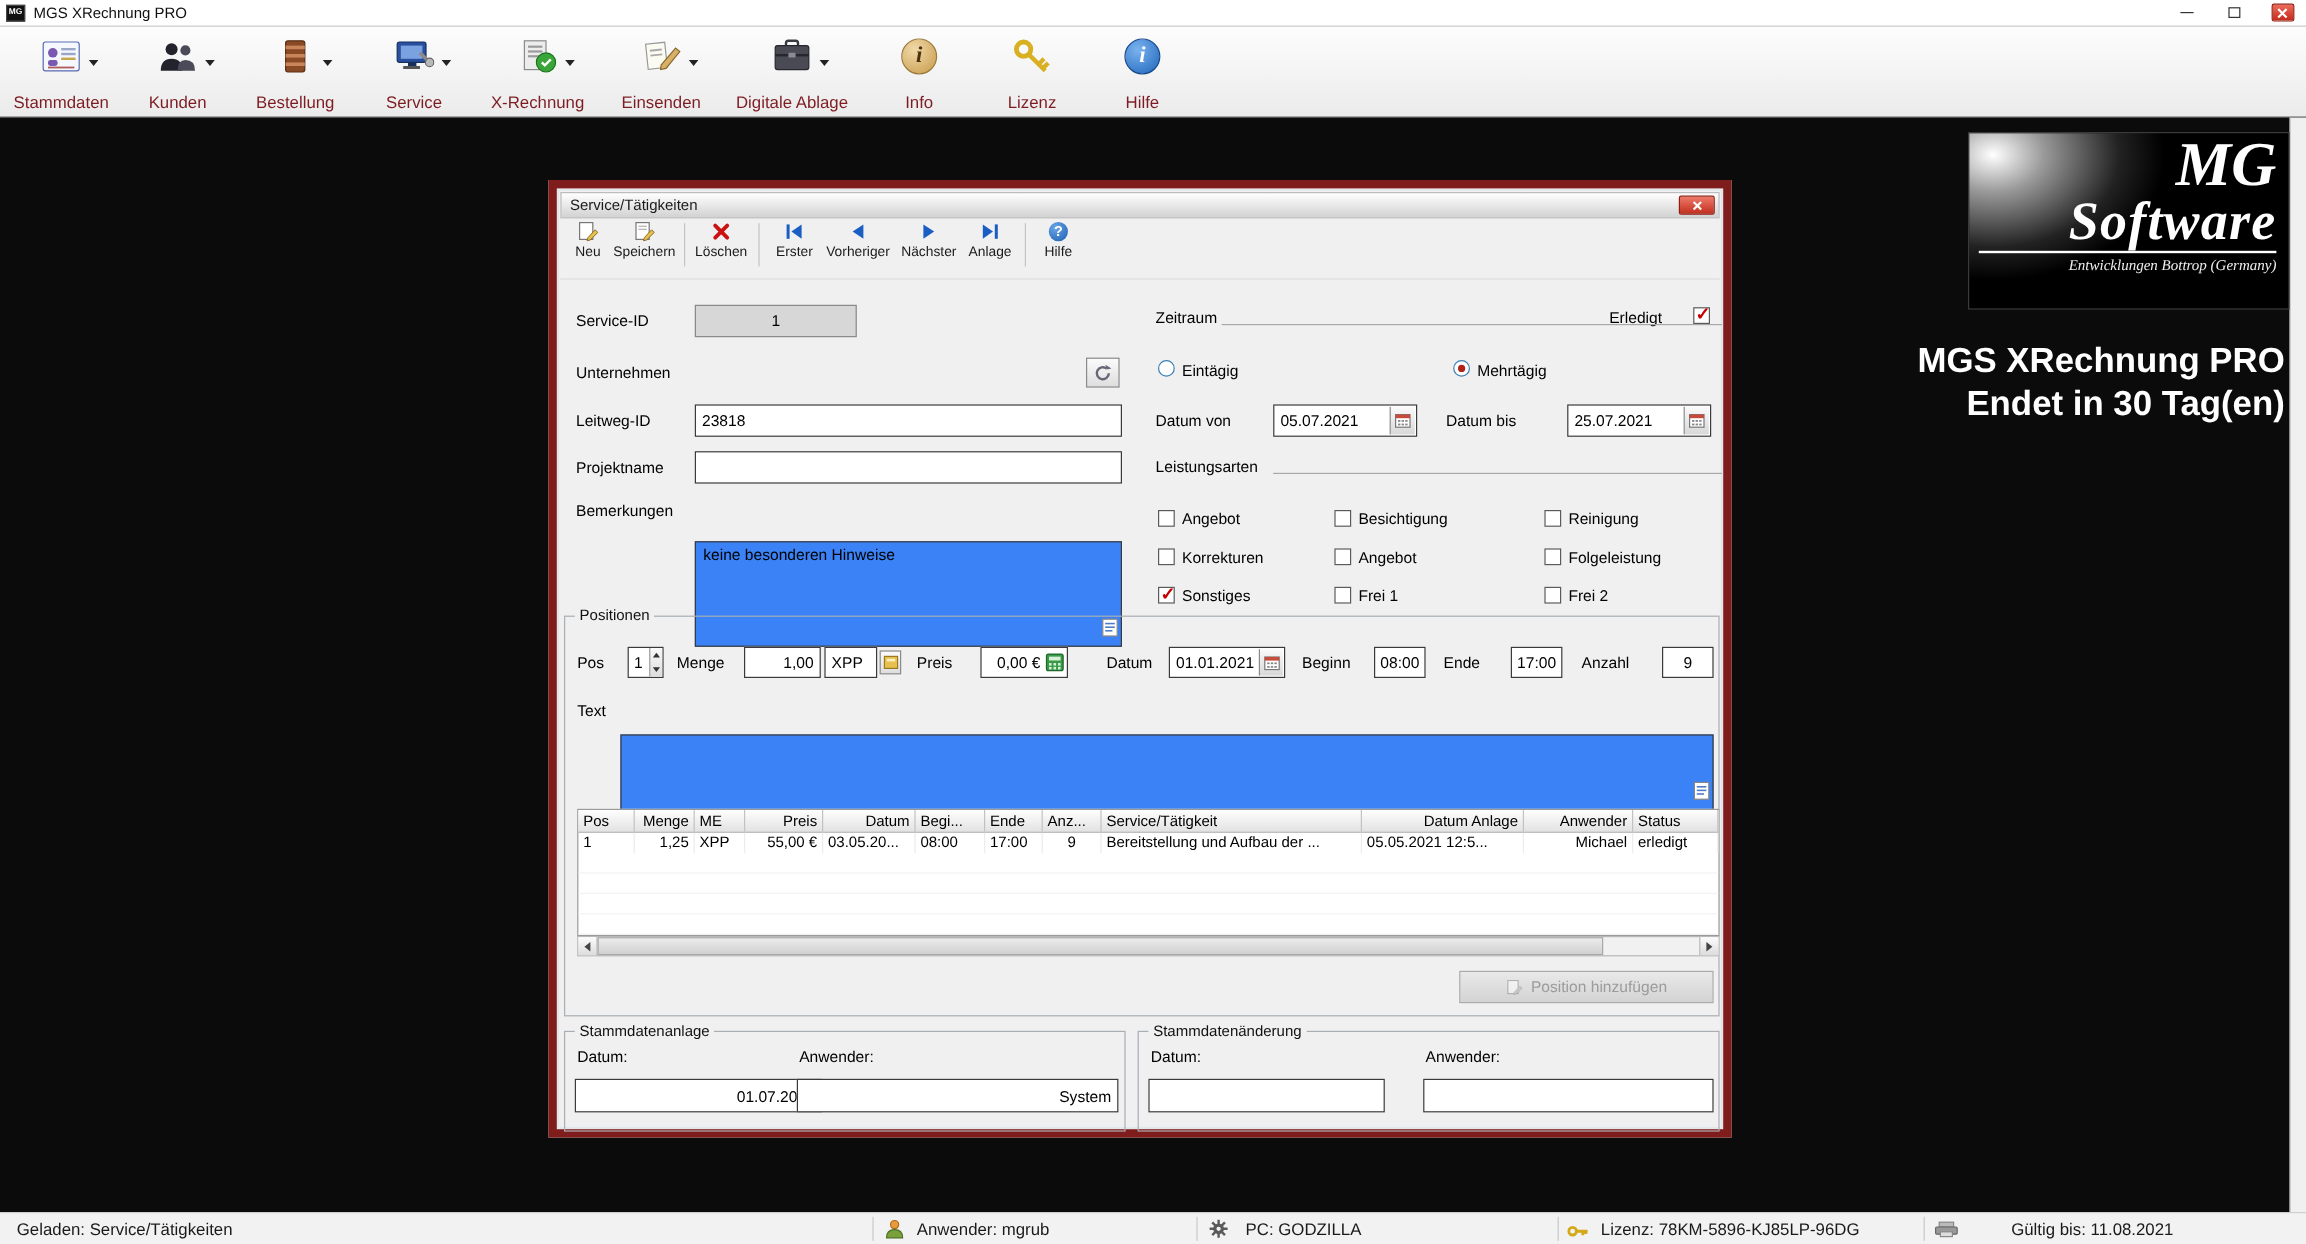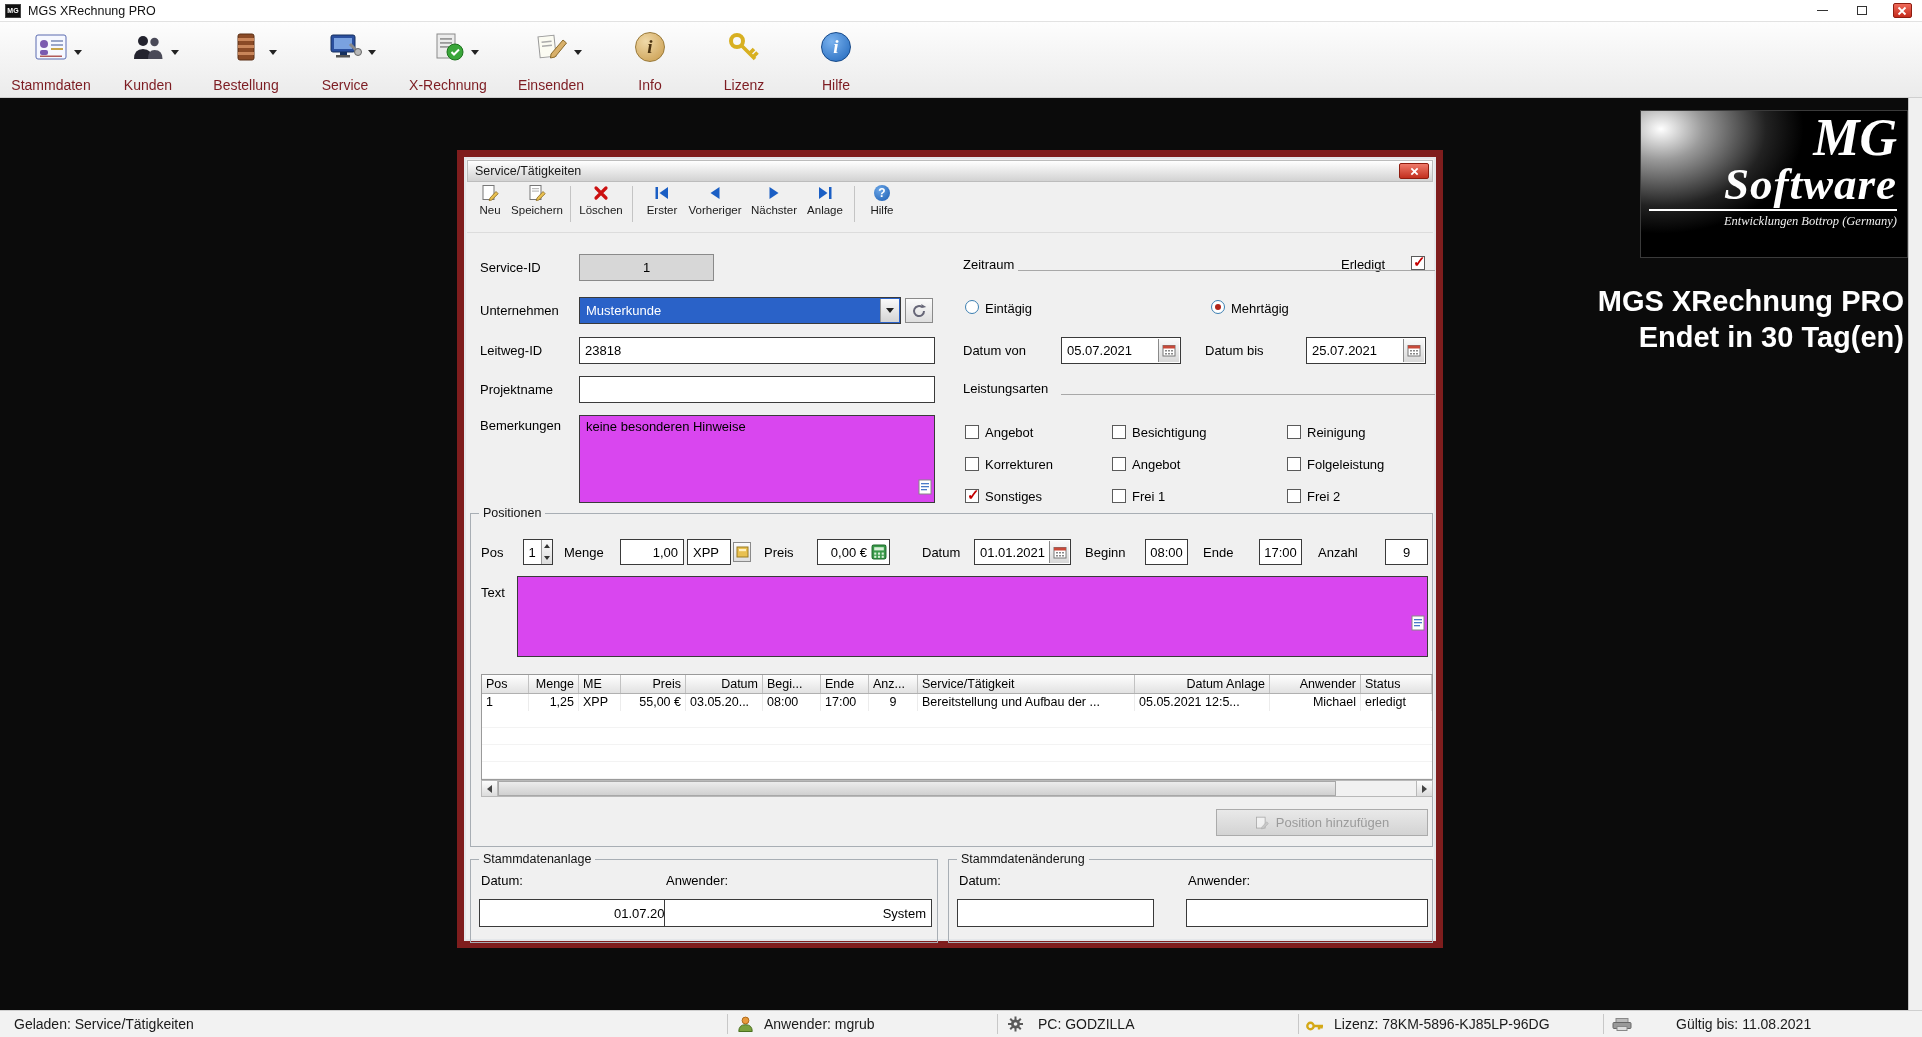--- a/index.html
+++ b/index.html
@@ -99,22 +99,22 @@
   .combo { position:absolute; height:27px; border:1px solid #3a3a3a; background:#2a62c8;
     display:flex; align-items:center; }
   .combo-val { color:#fff; font-size:13px; padding-left:6px; }
   .combo-btn { position:absolute; right:1px; top:1px; bottom:1px; width:19px;
     background:linear-gradient(#fafafa,#d4d4d4); border-left:1px solid #999;
     display:flex; align-items:center; justify-content:center; }
   .caret-dn { width:0; height:0; border-left:4px solid transparent; border-right:4px solid transparent;
     border-top:5px solid #222; }
   .sq-btn { position:absolute; background:linear-gradient(#fbfbfb,#dedede); border:1px solid #8a8a8a;
     display:flex; align-items:center; justify-content:center; }
-  .tarea { position:absolute; background:#d946ef; border:1px solid #3a3a3a; font-size:13px;
-    padding:3px 20px 3px 6px; overflow:hidden; }
+  .tarea { position:absolute; background:#3b82f6; border:1px solid #3a3a3a; font-size:13px;
+    padding:3px 20px 3px 6px; overflow:hidden;margin-top:36px; }
   .tarea .corner-ic { position:absolute; right:2px; }
 
   .cb { position:absolute; width:14px; height:14px; background:#fff; border:1px solid #5a5a5a; }
   .cb.checked::after { content:"✓"; position:absolute; top:-4px; left:1px;
     color:#c40000; font-weight:bold; font-size:15px; }
   .rb { position:absolute; width:14px; height:14px; border:1px solid #3c7fb1; border-radius:50%; background:#fff; }
   .rb.checked::after { content:""; position:absolute; left:3px; top:3px; right:3px; bottom:3px;
     background:#b02418; border-radius:50%; }
   .sepline { position:absolute; height:1px; background:#a8a8a8; }
 
@@ -262,20 +262,32 @@
       <svg width="34" height="30" viewBox="0 0 34 30">
           <rect x="5" y="4" width="16" height="21" fill="#fbfbf2" stroke="#999" transform="rotate(-6 13 14)"></rect>
           <rect x="8" y="9" width="10" height="1.5" fill="#aaa" transform="rotate(-6 13 14)"></rect>
           <rect x="8" y="13" width="10" height="1.5" fill="#aaa" transform="rotate(-6 13 14)"></rect>
           <path d="M17 22 L29 8 l3.5 3 L21 25 l-4.5 1 z" fill="#d8b06a" stroke="#8a6a2a"></path>
         </svg>
     </span>
     <span class="tb-caret"></span>
     <span class="tb-label">Einsenden</span>
   </div>
+  <div class="tb-item" style="width:116px">
+    <span class="tb-ic">
+      <svg width="34" height="30" viewBox="0 0 34 30">
+          <rect x="12" y="2" width="10" height="5" rx="2" fill="none" stroke="#3a3a42" stroke-width="2"></rect>
+          <rect x="3" y="6" width="28" height="20" rx="2" fill="#4a4a54" stroke="#26262c"></rect>
+          <rect x="3" y="13" width="28" height="2" fill="#26262c"></rect>
+          <rect x="14" y="12" width="6" height="4" rx="1" fill="#8a8a96"></rect>
+        </svg>
+    </span>
+    <span class="tb-caret"></span>
+    <span class="tb-label">Digitale Ablage</span>
+  </div>
   <div class="tb-item" style="width:96px">
     <span class="tb-ic">
       <span class="circle-ic info-ic">
           <span>i</span>
         </span>
     </span>
     <span class="tb-label">Info</span>
   </div>
   <div class="tb-item" style="width:92px">
     <span class="tb-ic">
@@ -394,26 +406,20 @@
       <span>Hilfe</span>
     </div>
     <div class="dlg-tb-line"></div>
 
     <span class="lbl" style="left:16px;top:103px">Service-ID</span>
     <div class="fld disabled center" style="left:115px;top:97px;width:135px">
       <span>1</span>
     </div>
 
     <span class="lbl" style="left:16px;top:146px">Unternehmen</span>
-    <div class="combo" style="left:115px;top:140px;width:322px">
-      <span class="combo-val">Musterkunde</span>
-      <span class="combo-btn">
-          <span class="caret-dn"></span>
-        </span>
-    </div>
     <div class="sq-btn" style="left:441px;top:141px;width:28px;height:25px">
       <svg width="16" height="16" viewBox="0 0 16 16">
           <path d="M13 8 a5 5 0 1 1 -1.8 -3.8" fill="none" stroke="#667" stroke-width="2"></path>
           <path d="M10.2 1 l1 4 l4 -1 z" fill="#667"></path>
         </svg>
     </div>
 
     <span class="lbl" style="left:16px;top:186px">Leitweg-ID</span>
     <div class="fld" style="left:115px;top:180px;width:356px">
       <span>23818</span>

